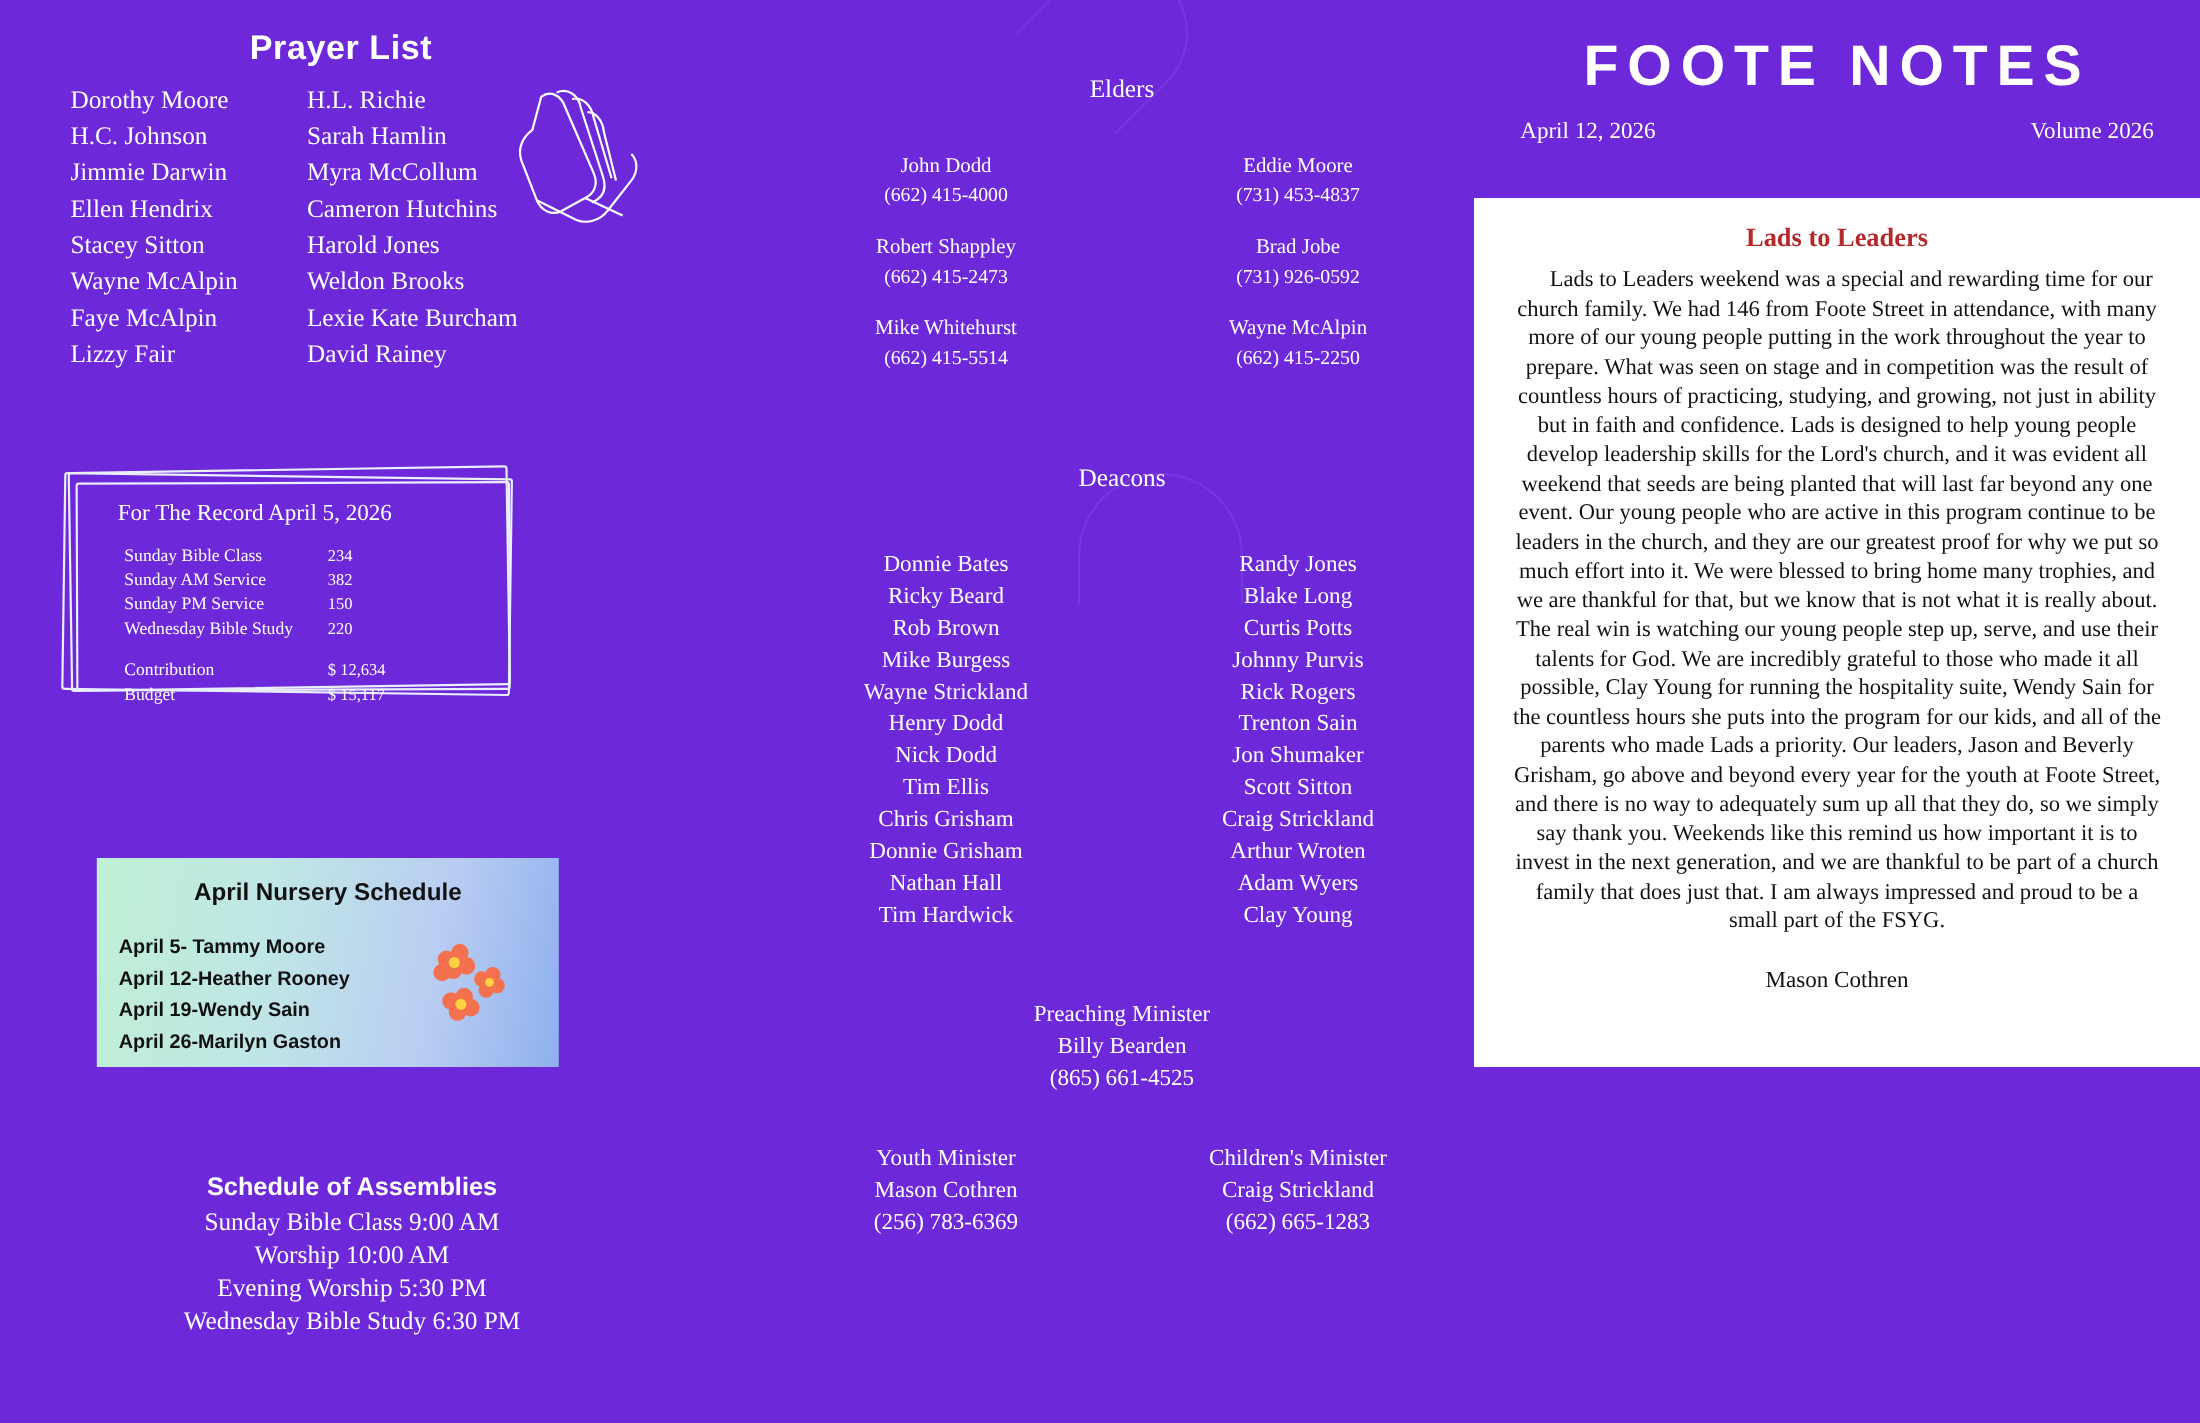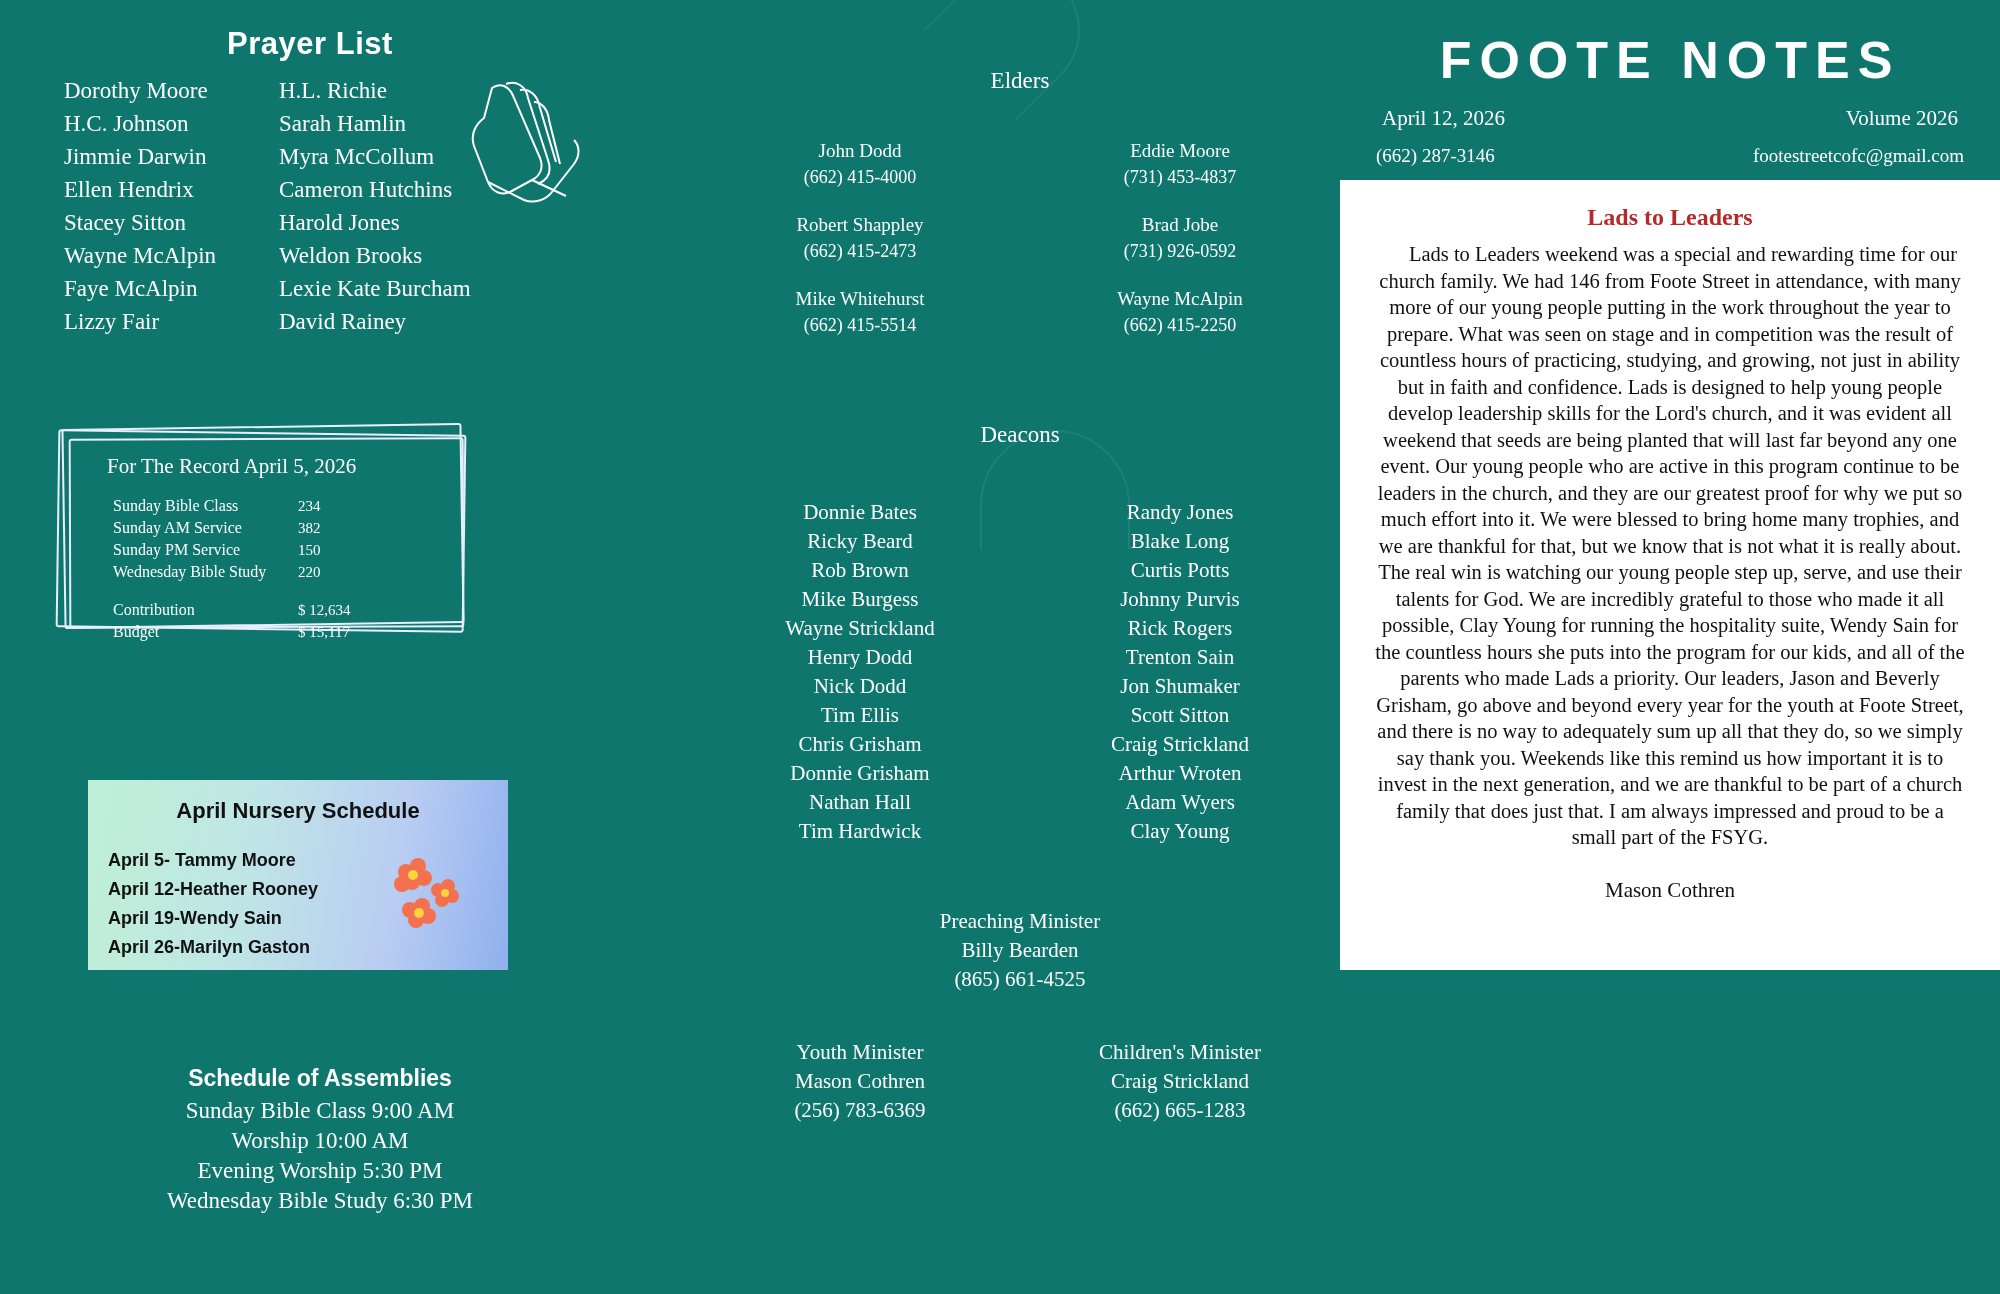--- a/index.html
+++ b/index.html
@@ -8,21 +8,21 @@
     width: 2000px; height: 1294px;
     background: #0a2472;
     font-family: "Liberation Serif", serif;
     color: #ffffff;
     overflow: hidden;
     position: relative;
   }
   .page {
     position: relative;
     width: 2000px; height: 1294px;
-    background: #0f766e;
+    background: #6d28d9;
   }
   
   .watermark {
     position:absolute;
     left: 700px; top: 0px;
     width: 520px; height: 560px;
     pointer-events:none;
   }
   .watermark .arch1 {
     position:absolute; left: 250px; top: -35px;
@@ -450,24 +450,20 @@
       </div>
     </div>
   </div>
 
   <div class="right-col">
     <div class="masthead">FOOTE NOTES</div>
     <div class="mast-row">
       <span>April 12,  2026</span>
       <span>Volume 2026</span>
     </div>
-    <div class="mast-row2">
-      <span>(662) 287-3146</span>
-      <span>footestreetcofc@gmail.com</span>
-    </div>
 
     <div class="article">
       <h2>Lads to Leaders</h2>
       <p>Lads to Leaders weekend was a special and rewarding time for our church family. We had 146 from Foote Street in attendance, with many more of our young people putting in the work throughout the year to prepare. What was seen on stage and in competition was the result of countless hours of practicing, studying, and growing, not just in ability but in faith and confidence. Lads is designed to help young people develop leadership skills for the Lord's church, and it was evident all weekend that seeds are being planted that will last far beyond any one event. Our young people who are active in this program continue to be leaders in the church, and they are our greatest proof for why we put so much effort into it. We were blessed to bring home many trophies, and we are thankful for that, but we know that is not what it is really about. The real win is watching our young people step up, serve, and use their talents for God. We are incredibly grateful to those who made it all possible, Clay Young for running the hospitality suite, Wendy Sain for the countless hours she puts into the program for our kids, and all of the parents who made Lads a priority. Our leaders, Jason and Beverly Grisham, go above and beyond every year for the youth at Foote Street, and there is no way to adequately sum up all that they do, so we simply say thank you. Weekends like this remind us how important it is to invest in the next generation, and we are thankful to be part of a church family that does just that. I am always impressed and proud to be a small part of the FSYG.</p>
       <p class="byline">Mason Cothren</p>
     </div>
   </div>
 
 </div>
 

